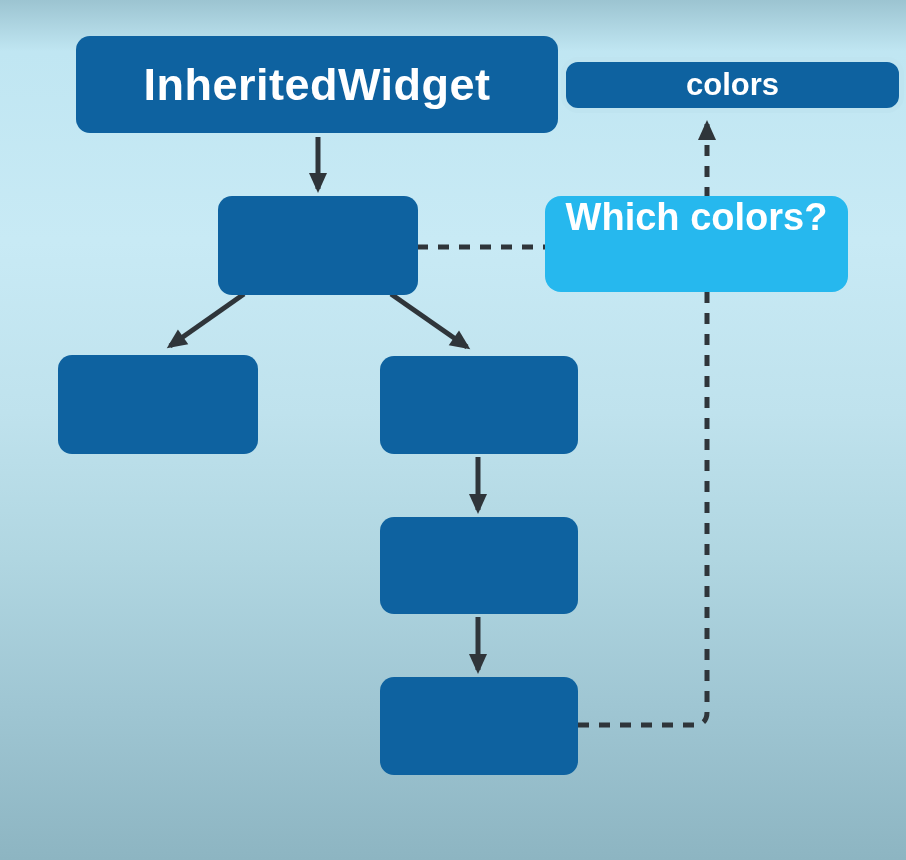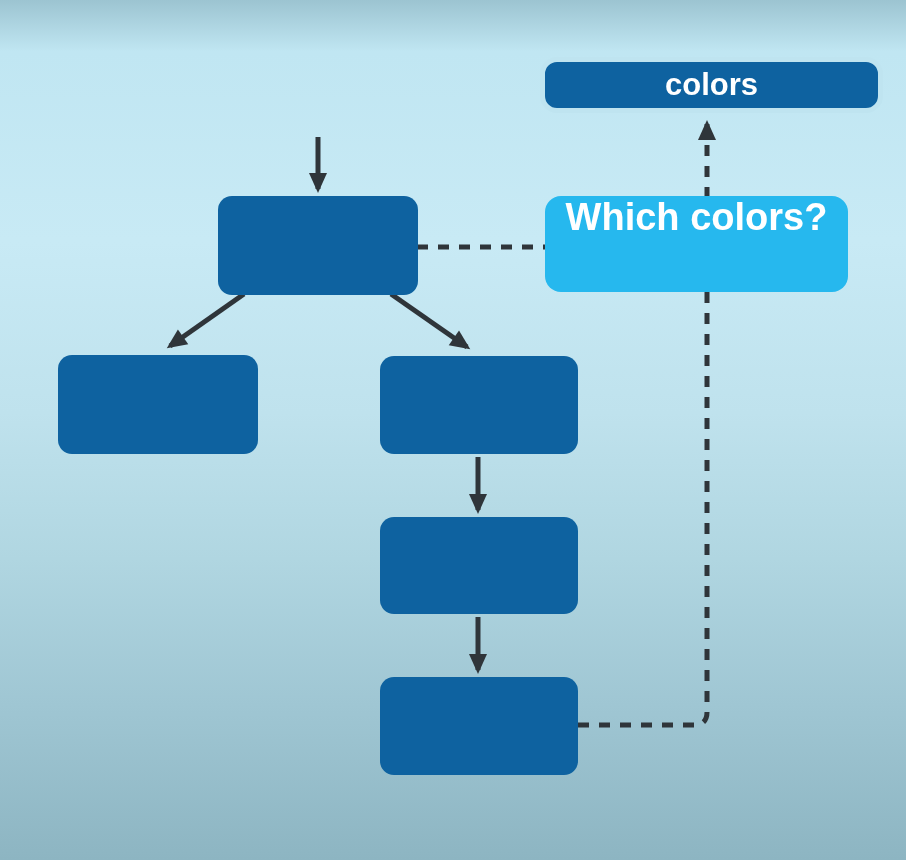--- a/index.html
+++ b/index.html
@@ -33,21 +33,21 @@
   }
   .root-node {
     left: 76px; top: 36px;
     width: 482px; height: 97px;
     font-size: 45px;
     letter-spacing: 0.5px;
     z-index: 2;
   }
   .data-pill {
     position: absolute;
-    left: 540px; top: 57px;
+    left: 561px; top: 57px;
     width: 343px; height: 56px;
     box-sizing: border-box;
     background: #0e62a0;
     border: 5px solid #bfe4f0;
     border-radius: 17px;
     display: flex;
     align-items: center;
     justify-content: center;
     color: #ffffff;
     font-weight: bold;
@@ -100,20 +100,23 @@
 
     <line x1="478" y1="457" x2="478" y2="510" stroke="#2f353a" stroke-width="5" marker-end="url(#ah)"></line>
 
     <line x1="478" y1="617" x2="478" y2="670" stroke="#2f353a" stroke-width="5" marker-end="url(#ah)"></line>
 
     <line x1="417" y1="247" x2="545" y2="247" stroke="#2f353a" stroke-width="5" stroke-dasharray="11 10"></line>
 
     <path d="M578,725 L694,725 Q707,725 707,712 L707,124" fill="none" stroke="#2f353a" stroke-width="5" stroke-dasharray="11 10" marker-end="url(#ah)"></path>
   </svg>
 
+  <div class="node root-node">
+    <span>InheritedWidget</span>
+  </div>
 
   <div class="data-pill">
     <span>colors</span>
   </div>
 
   <div class="node node-child">
     <span></span>
   </div>
 
   <div class="question-bubble">

